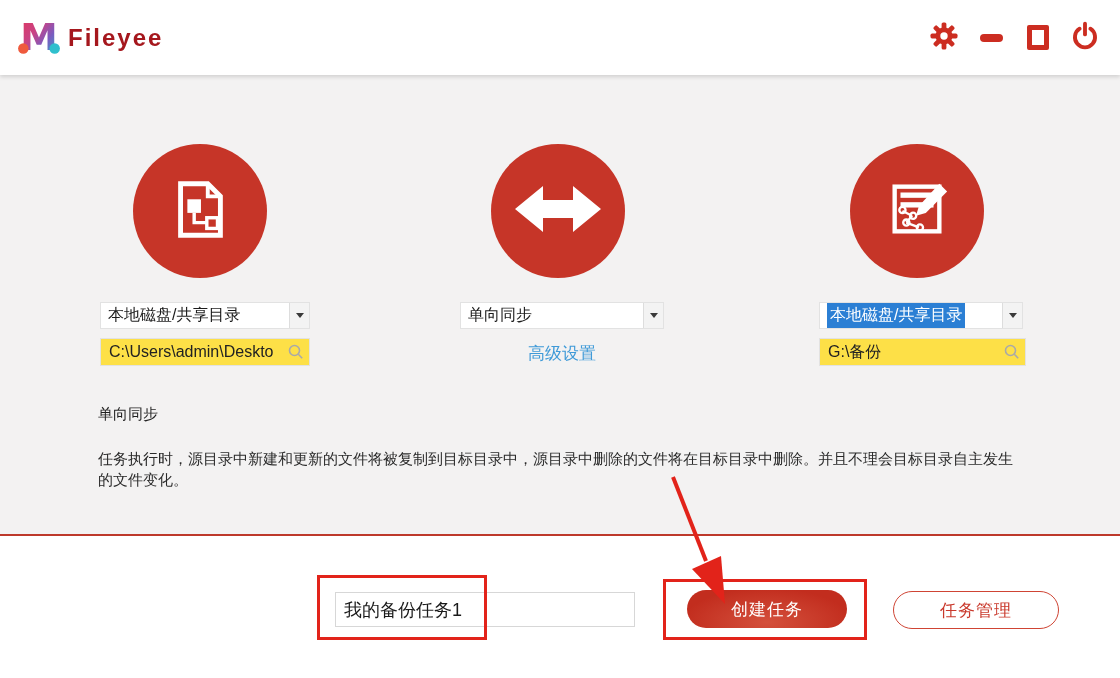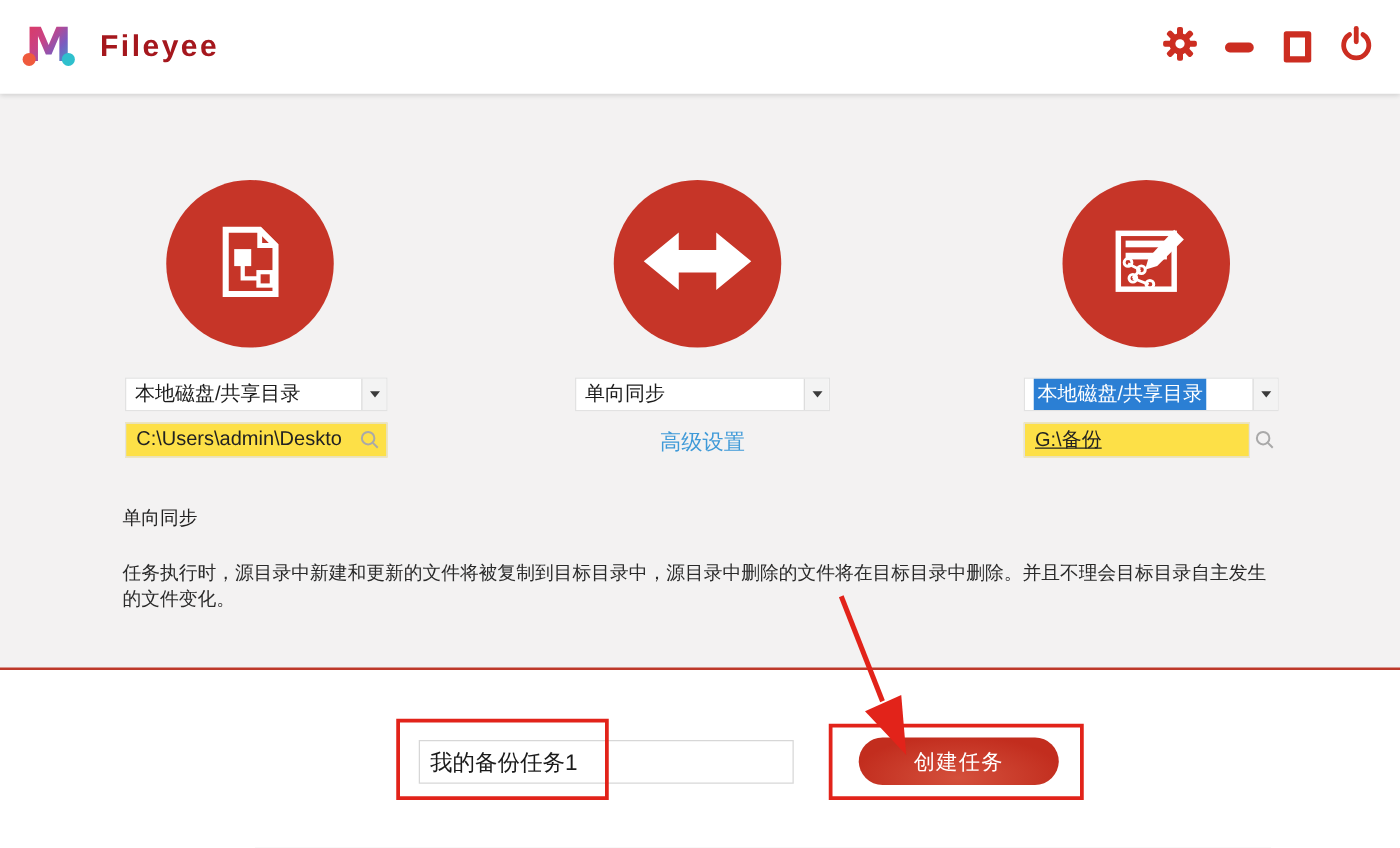--- a/index.html
+++ b/index.html
@@ -6,21 +6,21 @@
   html,body { width:1120px; height:678px; }
   body { font-family:"Liberation Sans","DejaVu Sans",sans-serif; background:#fff; }
   .window { position:relative; width:1120px; height:678px; overflow:hidden; background:#f3f2f2; }
 
   
   .header {
     position:absolute; top:0; left:0; width:1120px; height:75px;
     background:#fff; display:flex; align-items:center;
     box-shadow:0 2px 4px rgba(0,0,0,.14); z-index:5; padding:0 20px 0 16px;
   }
-  .brand-text { font-size:24px; font-weight:bold; color:#a5171d; letter-spacing:2px; margin-left:18px; }
+  .brand-text { font-size:24px; font-weight:bold; color:#a5171d; letter-spacing:2px; margin-left:6px; }
   .app-title  { font-size:21px; color:#151515; margin-left:20px; }
   .hdr-spacer { flex:1; }
   .hdr-btn { width:30px; height:32px; display:flex; align-items:center; justify-content:center; cursor:pointer; margin-left:17px; }
   .min-bar { width:23px; height:8px; background:#cc2d21; border-radius:4px; }
   .max-box { width:22px; height:25px; border:5px solid #cc2d21; border-radius:2px; }
 
   
   .circle {
     position:absolute; width:134px; height:134px; border-radius:50%;
     background:#c63528; display:flex; align-items:center; justify-content:center;
@@ -49,21 +49,21 @@
   }
   .dd-selected { background:#2b7fd4; color:#fff; padding:2px 3px; }
 
   .path-input {
     position:absolute; top:338px; height:28px; background:#fde047;
     border:1px solid #e2e2e2; font-size:16px; color:#222;
     font-family:"Liberation Sans","DejaVu Sans",sans-serif;
     padding:0 26px 0 8px; outline:none;
   }
   .pi1 { left:100px; width:210px; }
-  .pi3 { left:819px; width:181px;text-decoration:underline; }
+  .pi3 { left:819px; width:207px; }
   .mag { position:absolute; top:344px; pointer-events:none; }
   .mag1 { left:288px; }
   .mag3 { left:1004px; }
 
   .adv-link {
     position:absolute; left:460px; top:342px; width:204px; text-align:center;
     font-size:17px; color:#3f9ad8; cursor:pointer;
   }
 
   .info-title { position:absolute; left:98px; top:405px; font-size:15px; color:#1f1f1f; }
@@ -239,20 +239,21 @@
   </span>
 
   <div class="info-title">单向同步</div>
   <div class="info-body">任务执行时，源目录中新建和更新的文件将被复制到目标目录中，源目录中删除的文件将在目标目录中删除。并且不理会目标目录自主发生的文件变化。</div>
 
   <div class="separator"></div>
   <div class="footer-bg"></div>
 
   <input class="task-input" type="text" value="我的备份任务1" style="">
   <button class="create-btn">创建任务</button>
+  <button class="manage-btn">任务管理</button>
 
   <div class="ann-box ann-task"></div>
   <div class="ann-box ann-create"></div>
   <svg class="ann-arrow" width="1120" height="678" viewBox="0 0 1120 678">
     <line x1="673" y1="477" x2="706" y2="561" stroke="#e2231a" stroke-width="4"></line>
     <polygon points="692,569 721,556 725,604" fill="#e2231a"></polygon>
   </svg>
 
 </div>
 

